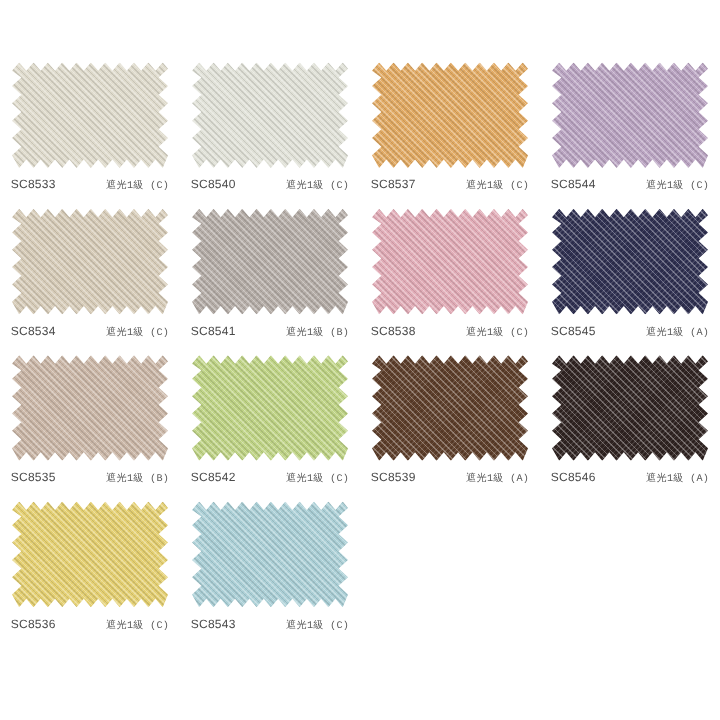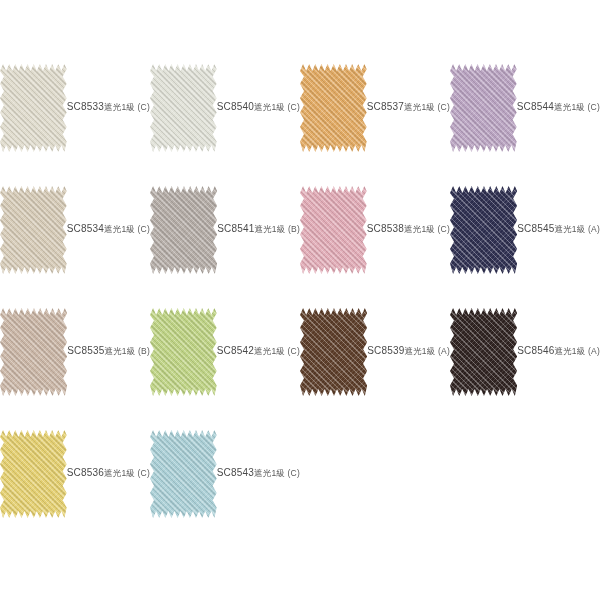--- a/index.html
+++ b/index.html
@@ -27,21 +27,21 @@
     width: 600px;
     height: 122px;
   }
   .swatch-row:first-child { margin-top: 42px; }
 
   .swatch-cell {
     width: 150px;
     height: 122px;
     box-sizing: border-box;
     display: flex;
-    flex-direction: row;
+    flex-direction: column;
     align-items: center;
     position: relative;
   }
   .swatch-cell.empty { visibility: hidden; }
 
   
   .swatch-fabric-wrap {
     width: 130px;
     height: 88px;
     margin-top: 10px;
@@ -111,20 +111,21 @@
     letter-spacing: 0.2px;
     white-space: nowrap;
   }
   .swatch-code {
     color: #4a4a4a;
     font-size: 10px;
   }
   .swatch-spec {
     color: #5a5a5a;
     font-size: 8.5px;
+    font-family: Liberation Mono, monospace;
   }
 </style>
 </head>
 <body style="background: rgb(255, 255, 255);">
 
 <div id="swatch-grid">
     <div class="swatch-row">
       <div class="swatch-cell">
         <div class="swatch-fabric-wrap">
           <div class="swatch-fabric" style="background-color: rgb(222, 218, 203);"></div>

